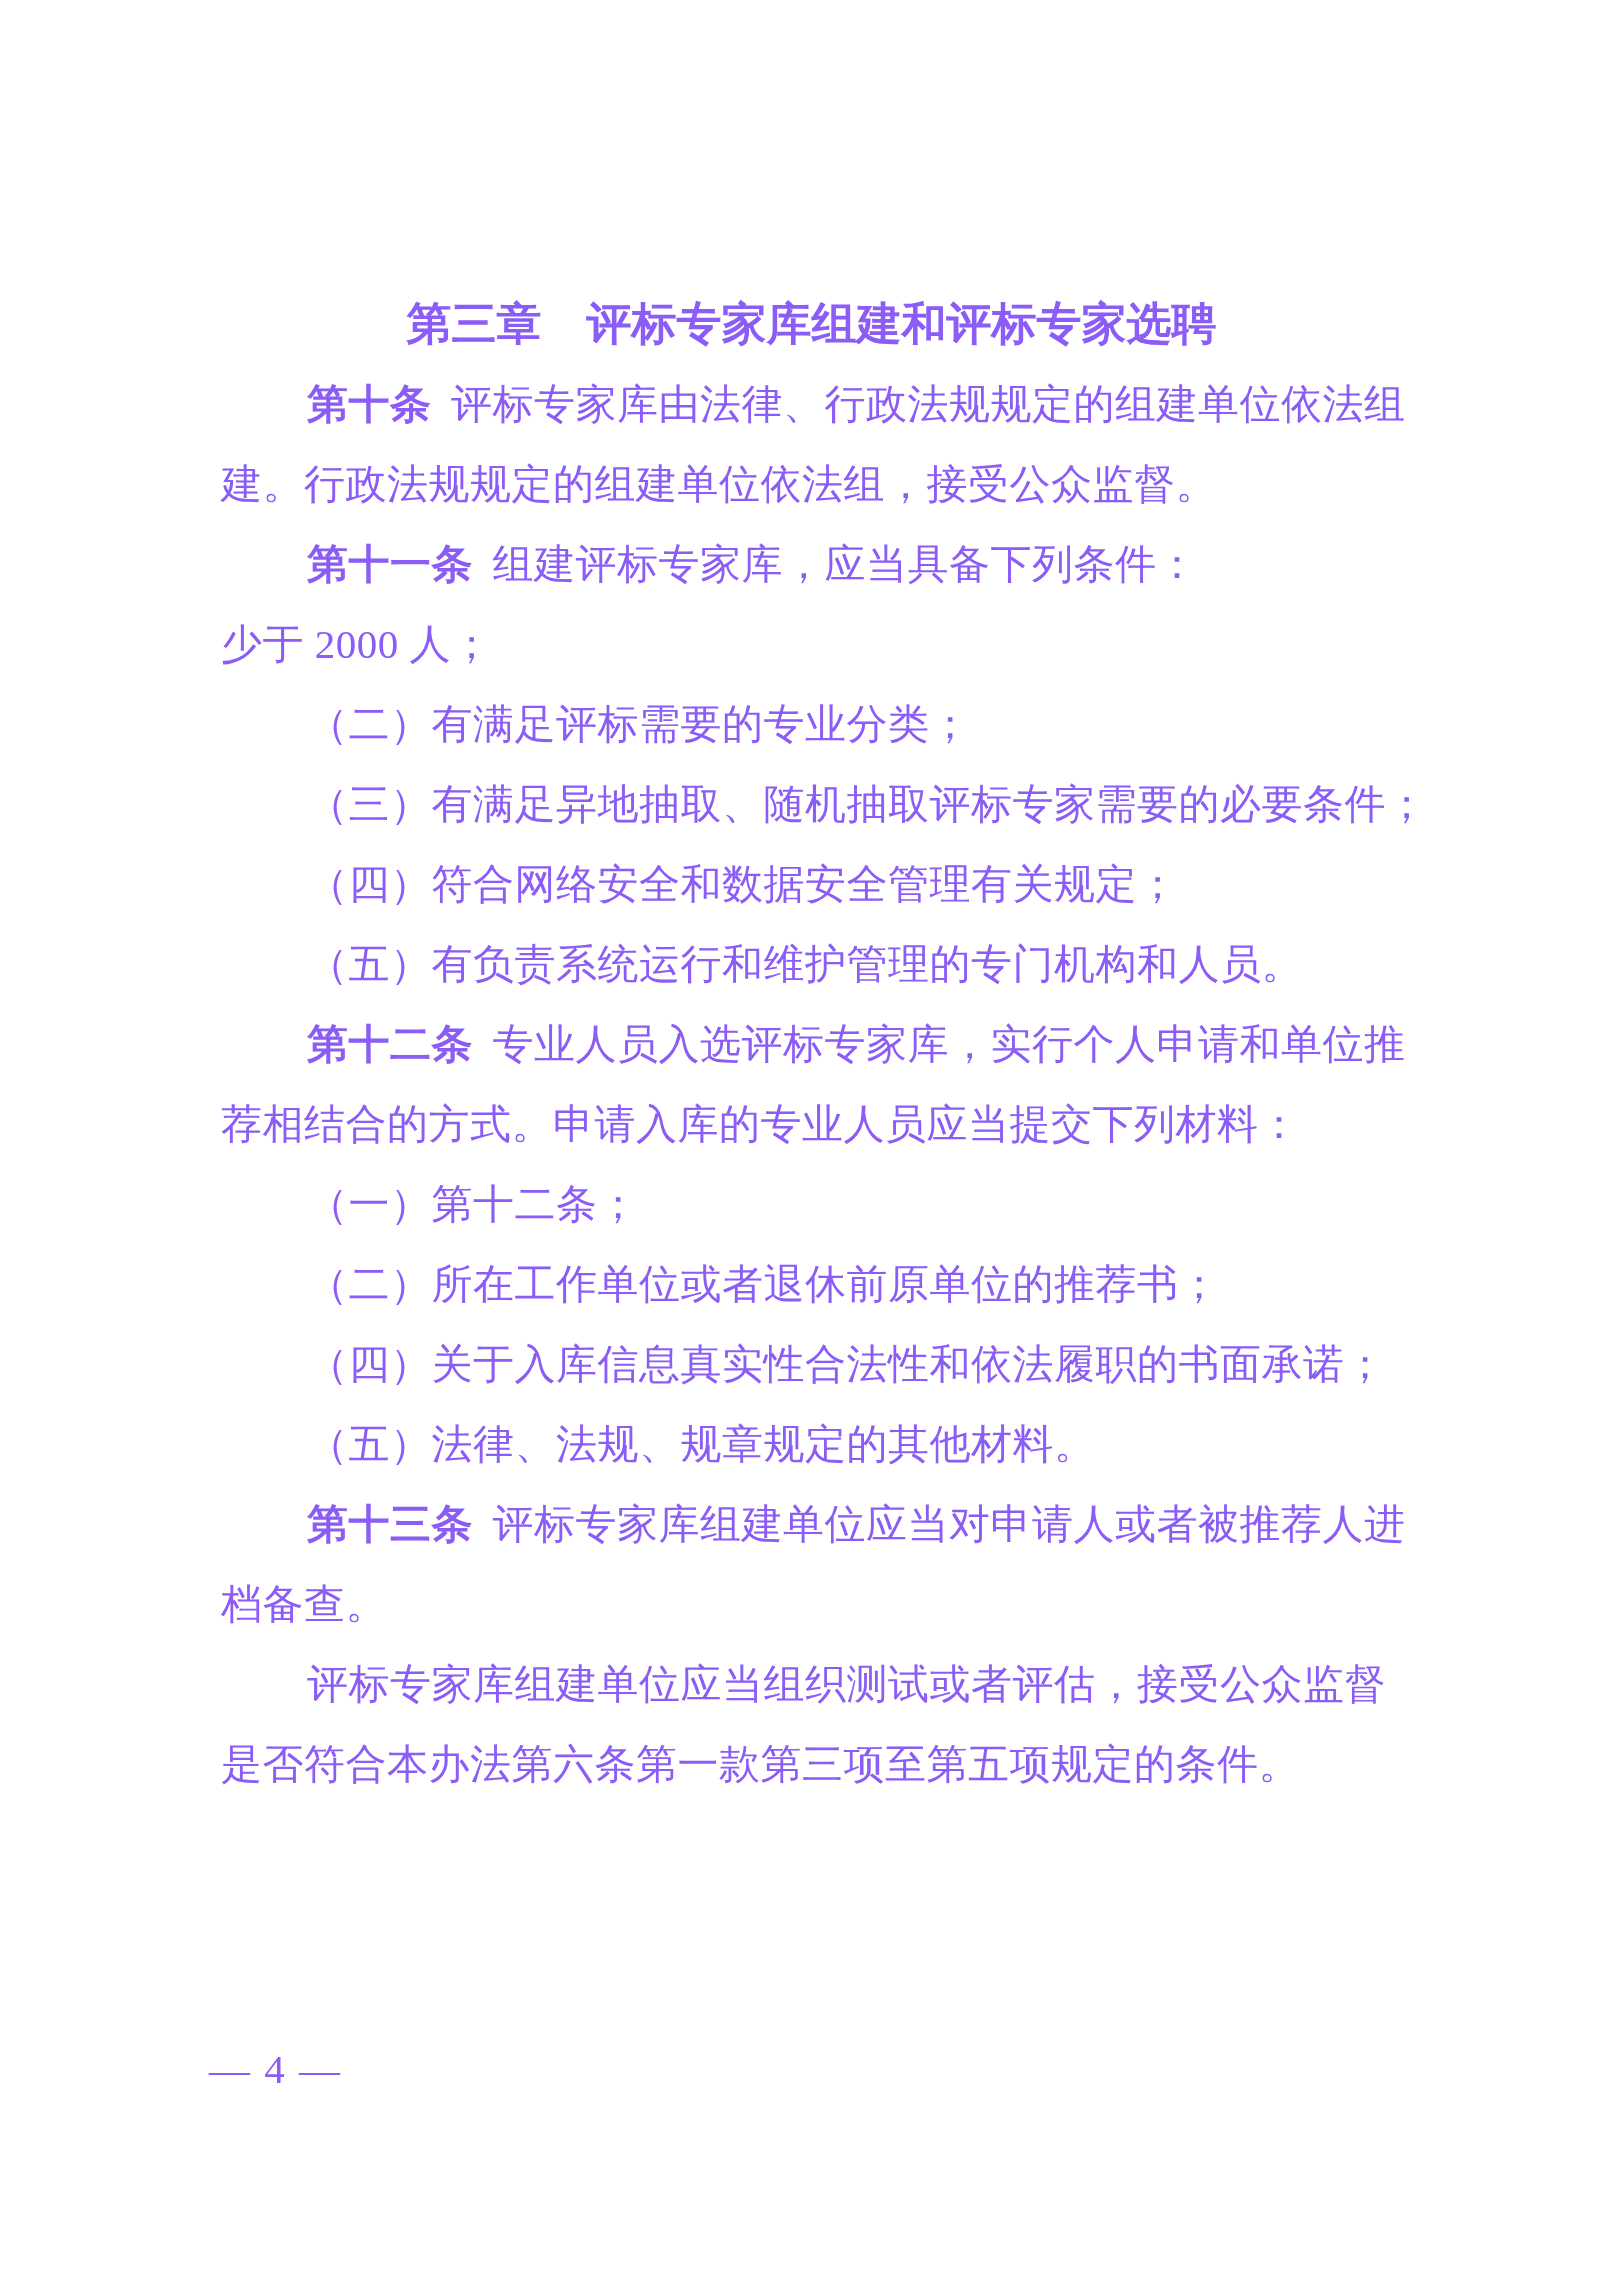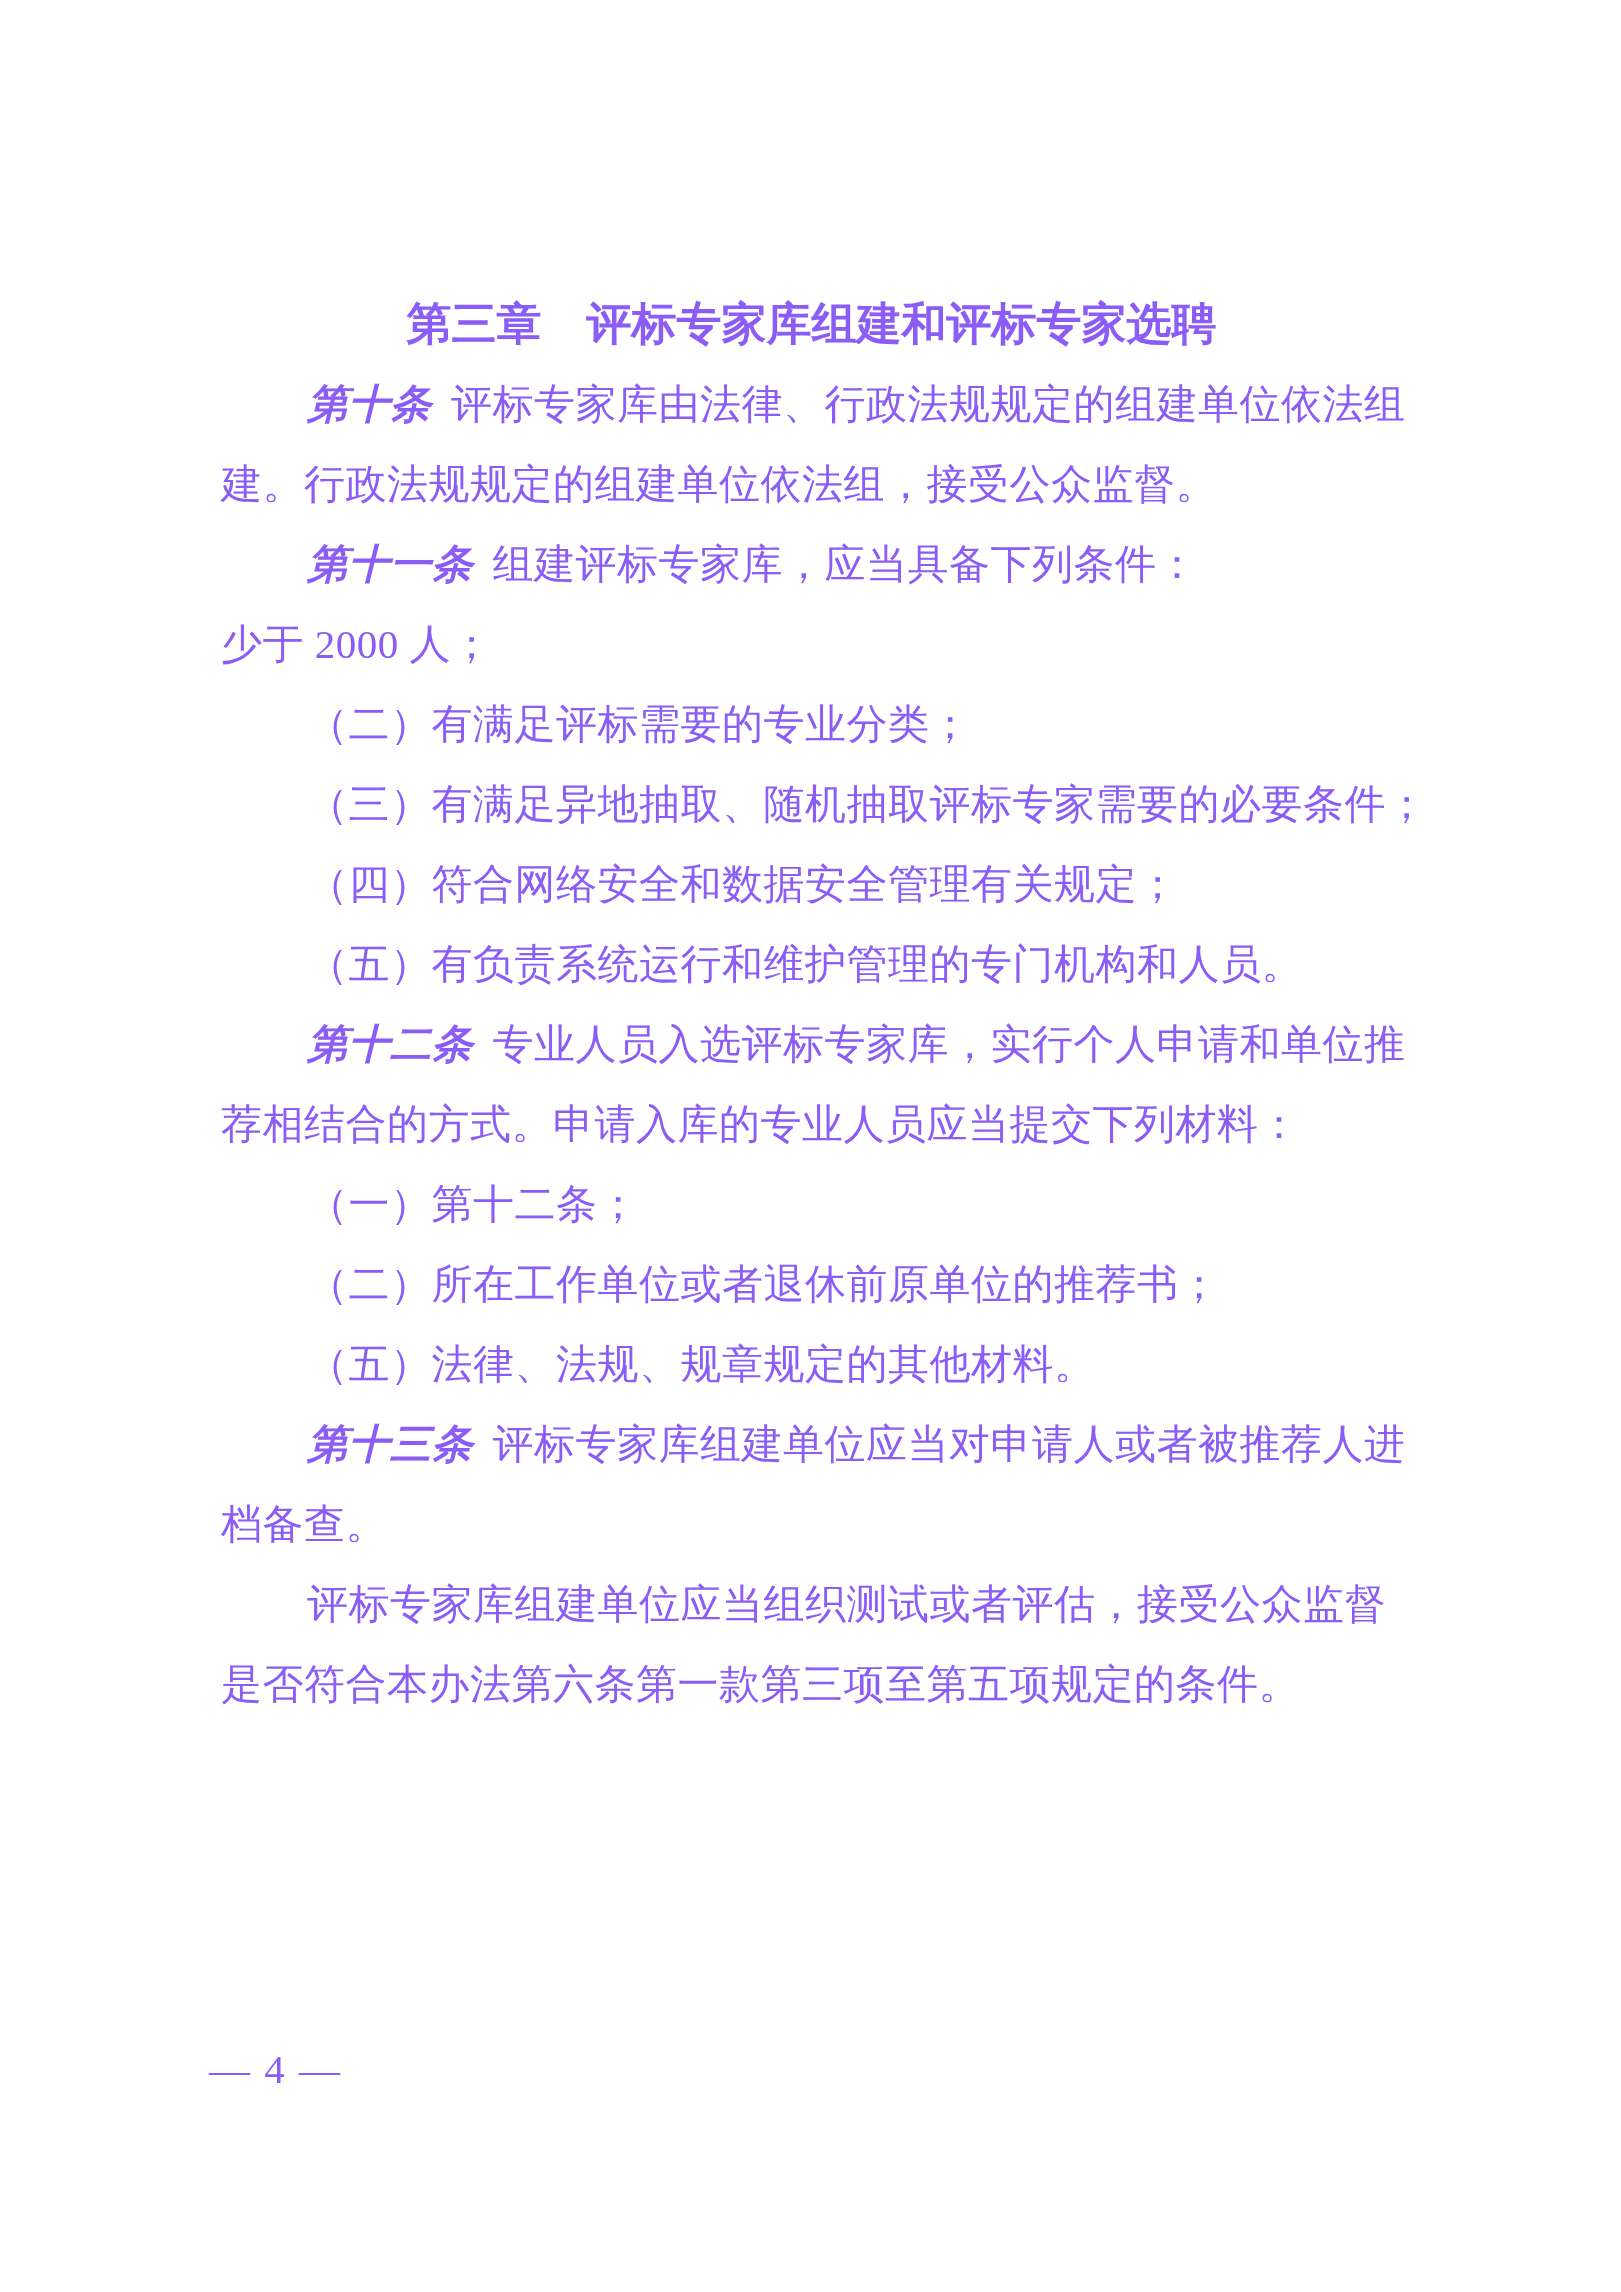--- a/index.html
+++ b/index.html
@@ -38,21 +38,20 @@
     font-size: 45px;
     font-weight: 700;
     text-align: center;
     white-space: nowrap;
     font-family: "Liberation Sans", "DejaVu Sans", sans-serif;
   }
   .label {
     font-weight: 700;
     font-family: "Liberation Sans", "DejaVu Sans", sans-serif;
     margin-right: 19.6px;
-    font-style: italic;
   }
   .footer {
     position: absolute;
     left: 209px;
     top: 2045px;
     font-size: 41px;
     line-height: 49px;
     letter-spacing: 2px;
     white-space: nowrap;
   }
@@ -69,20 +68,21 @@
         <div class="line indent"><span class="label">第十一条</span><span>组建评标专家库，应当具备下列条件：</span></div>
         <div class="line"><span>少于 2000 人；</span></div>
         <div class="line indent"><span>（二）有满足评标需要的专业分类；</span></div>
         <div class="line indent"><span>（三）有满足异地抽取、随机抽取评标专家需要的必要条件；</span></div>
         <div class="line indent"><span>（四）符合网络安全和数据安全管理有关规定；</span></div>
         <div class="line indent"><span>（五）有负责系统运行和维护管理的专门机构和人员。</span></div>
         <div class="line indent"><span class="label">第十二条</span><span>专业人员入选评标专家库，实行个人申请和单位推</span></div>
         <div class="line"><span>荐相结合的方式。申请入库的专业人员应当提交下列材料：</span></div>
         <div class="line indent"><span>（一）第十二条；</span></div>
         <div class="line indent"><span>（二）所在工作单位或者退休前原单位的推荐书；</span></div>
+        <div class="line indent"><span>（四）关于入库信息真实性合法性和依法履职的书面承诺；</span></div>
         <div class="line indent"><span>（五）法律、法规、规章规定的其他材料。</span></div>
         <div class="line indent"><span class="label">第十三条</span><span>评标专家库组建单位应当对申请人或者被推荐人进</span></div>
         <div class="line"><span>档备查。</span></div>
         <div class="line indent"><span>评标专家库组建单位应当组织测试或者评估，接受公众监督</span></div>
         <div class="line"><span>是否符合本办法第六条第一款第三项至第五项规定的条件。</span></div>
       </div>
   </div>
   <div class="footer">— 4 —</div>
 </div>
 

